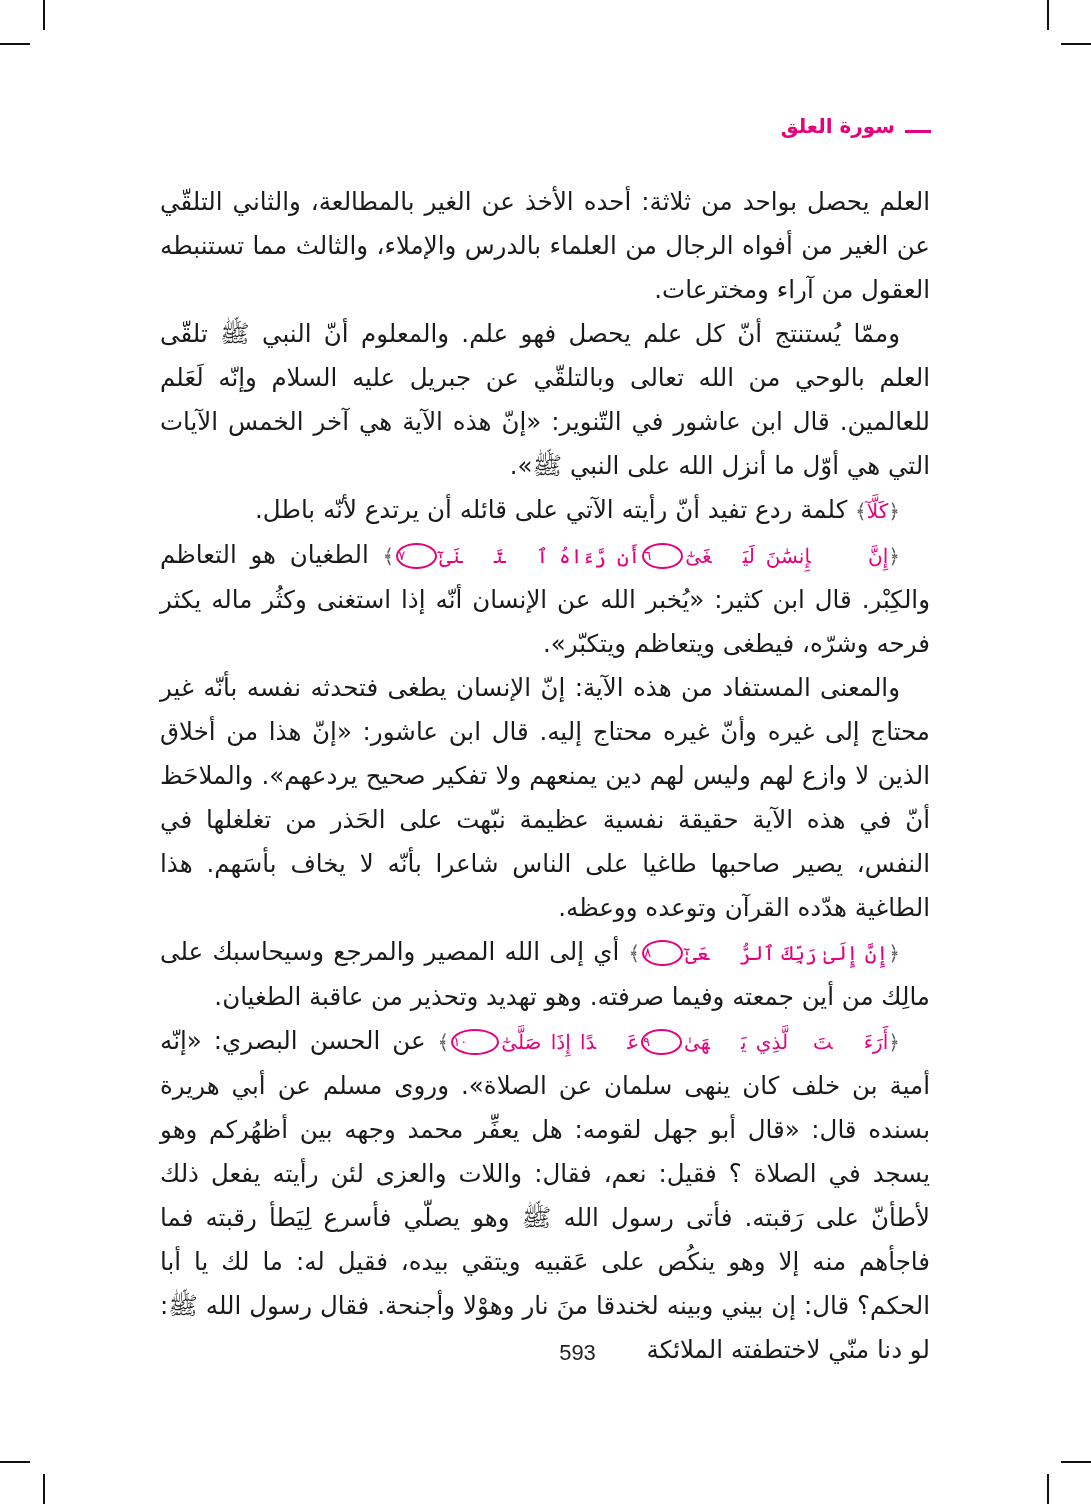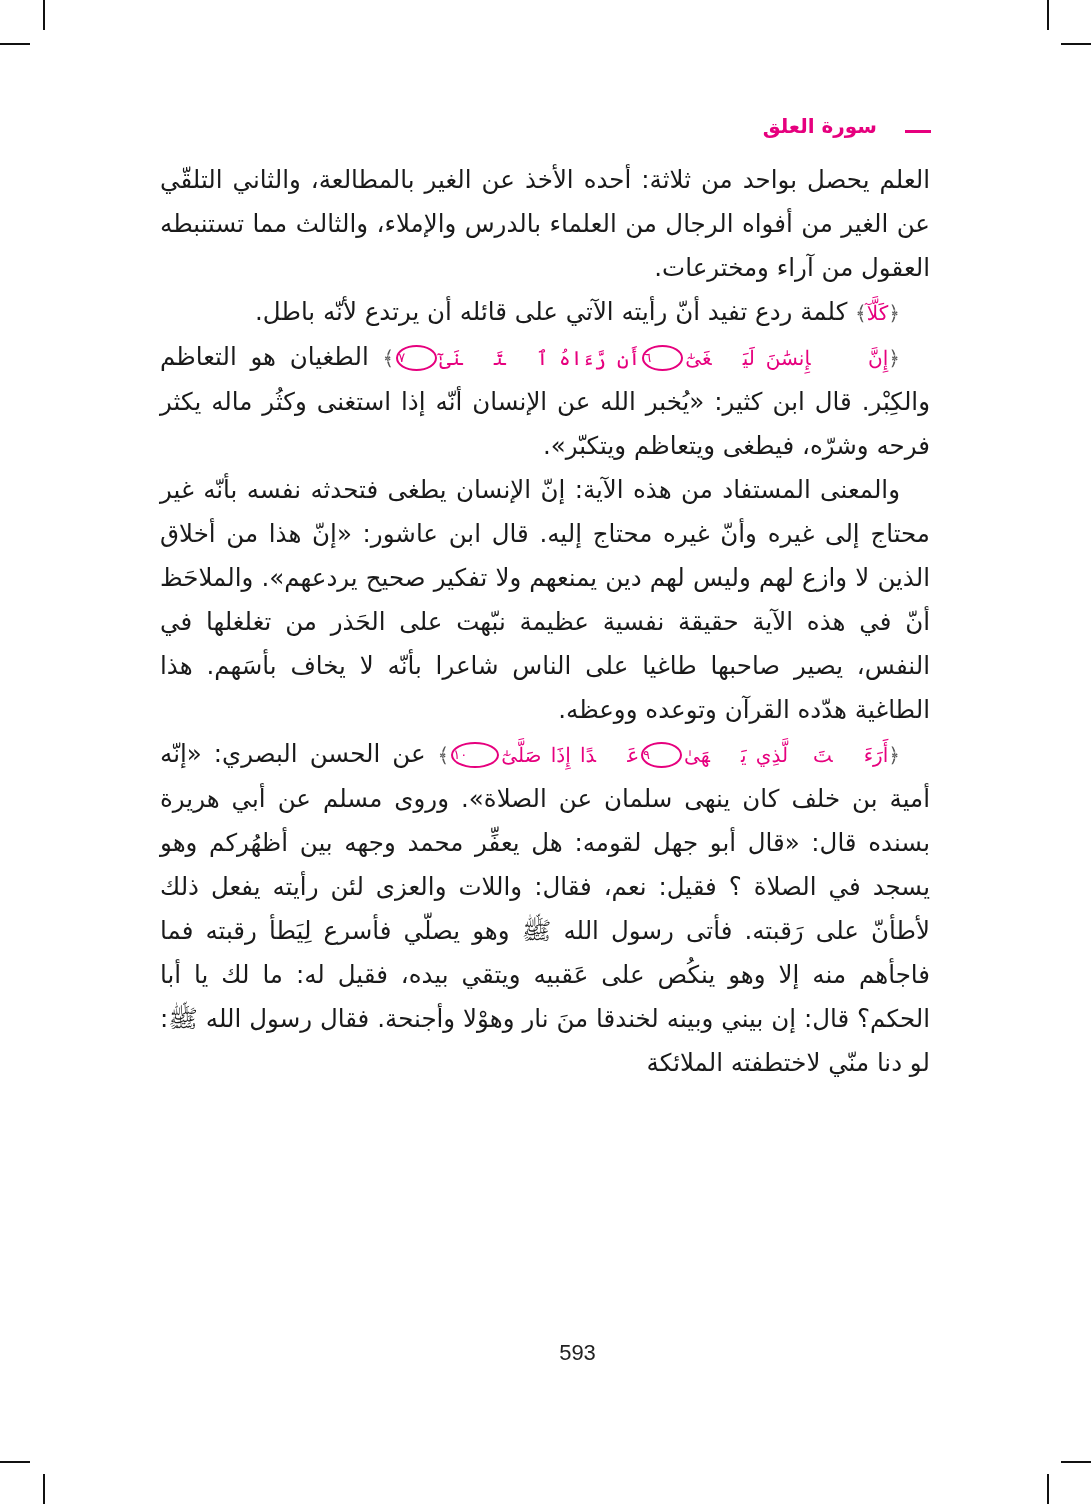--- a/index.html
+++ b/index.html
@@ -20,38 +20,38 @@
     .crop.v { width: 2px; height: 30px; }
     .crop.h { height: 2px; width: 30px; }
 
     .running-header {
       position: absolute;
       top: 114px;
       right: 160px;
       direction: rtl;
       display: flex;
       align-items: center;
-      gap: 28px;
+      gap: 10px;
       color: #e6007e;
     }
     .running-header .dash {
       width: 26px;
       height: 3px;
       background: #e6007e;
       margin-top: 10px;
     }
     .running-header .title {
       font-size: 20px;
       font-weight: bold;
       letter-spacing: 0.5px;
     }
 
     .page-body {
       position: absolute;
-      top: 158px;
+      top: 180px;
       left: 160px;
       width: 770px;
       direction: rtl;
       text-align: justify;
       text-align-last: right;
       font-size: 24.5px;
       line-height: 44px;
     }
     .page-body p {
       margin: 0;
@@ -106,33 +106,38 @@
 <div class="crop h" style="left:1061px; top:1461px;"></div>
 
 <div class="running-header">
   <span class="dash"></span>
   <span class="title">سورة العلق</span>
 </div>
 
 <div class="page-body">
   <p>العلم يحصل بواحد من ثلاثة: أحده الأخذ عن الغير بالمطالعة، والثاني التلقّي عن الغير من أفواه الرجال من العلماء بالدرس والإملاء، والثالث مما تستنبطه العقول من آراء ومخترعات.</p>
 
+  <p class="indent">وممّا يُستنتج أنّ كل علم يحصل فهو علم. والمعلوم أنّ النبي ﷺ تلقّى العلم بالوحي من الله تعالى وبالتلقّي عن جبريل عليه السلام وإنّه لَعَلم للعالمين. قال ابن عاشور في التّنوير: «إنّ هذه الآية هي آخر الخمس الآيات التي هي أوّل ما أنزل الله على النبي ﷺ».</p>
 
   <p class="indent">
     <span class="bracket">﴿</span><span class="verse">كَلَّآ</span><span class="bracket">﴾</span>
     <span>كلمة ردع تفيد أنّ رأيته الآتي على قائله أن يرتدع لأنّه باطل.</span>
   </p>
 
   <p class="indent">
     <span class="bracket">﴿</span><span class="verse">إِنَّ ٱلۡإِنسَٰنَ لَيَطۡغَىٰٓ</span><span class="ayah-num">٦</span><span class="verse">أَن رَّءَاهُ ٱسۡتَغۡنَىٰٓ</span><span class="ayah-num">٧</span><span class="bracket">﴾</span>
     <span>الطغيان هو التعاظم والكِبْر. قال ابن كثير: «يُخبر الله عن الإنسان أنّه إذا استغنى وكثُر ماله يكثر فرحه وشرّه، فيطغى ويتعاظم ويتكبّر».</span>
   </p>
 
   <p class="indent">والمعنى المستفاد من هذه الآية: إنّ الإنسان يطغى فتحدثه نفسه بأنّه غير محتاج إلى غيره وأنّ غيره محتاج إليه. قال ابن عاشور: «إنّ هذا من أخلاق الذين لا وازع لهم وليس لهم دين يمنعهم ولا تفكير صحيح يردعهم». والملاحَظ أنّ في هذه الآية حقيقة نفسية عظيمة نبّهت على الحَذر من تغلغلها في النفس، يصير صاحبها طاغيا على الناس شاعرا بأنّه لا يخاف بأسَهم. هذا الطاغية هدّده القرآن وتوعده ووعظه.</p>
 
+  <p class="indent">
+    <span class="bracket">﴿</span><span class="verse">إِنَّ إِلَىٰ رَبِّكَ ٱلرُّجۡعَىٰٓ</span><span class="ayah-num">٨</span><span class="bracket">﴾</span>
+    <span>أي إلى الله المصير والمرجع وسيحاسبك على مالِك من أين جمعته وفيما صرفته. وهو تهديد وتحذير من عاقبة الطغيان.</span>
+  </p>
 
   <p class="indent">
     <span class="bracket">﴿</span><span class="verse">أَرَءَيۡتَ ٱلَّذِي يَنۡهَىٰ</span><span class="ayah-num">٩</span><span class="verse">عَبۡدًا إِذَا صَلَّىٰٓ</span><span class="ayah-num">١٠</span><span class="bracket">﴾</span>
     <span>عن الحسن البصري: «إنّه أمية بن خلف كان ينهى سلمان عن الصلاة». وروى مسلم عن أبي هريرة بسنده قال: «قال أبو جهل لقومه: هل يعفِّر محمد وجهه بين أظهُركم وهو يسجد في الصلاة ؟ فقيل: نعم، فقال: واللات والعزى لئن رأيته يفعل ذلك لأطأنّ على رَقبته. فأتى رسول الله ﷺ وهو يصلّي فأسرع لِيَطأ رقبته فما فاجأهم منه إلا وهو ينكُص على عَقبيه ويتقي بيده، فقيل له: ما لك يا أبا الحكم؟ قال: إن بيني وبينه لخندقا منَ نار وهوْلا وأجنحة. فقال رسول الله ﷺ: لو دنا منّي لاختطفته الملائكة</span>
   </p>
 </div>
 
 <div class="page-number">593</div>
 
 </body></html>

